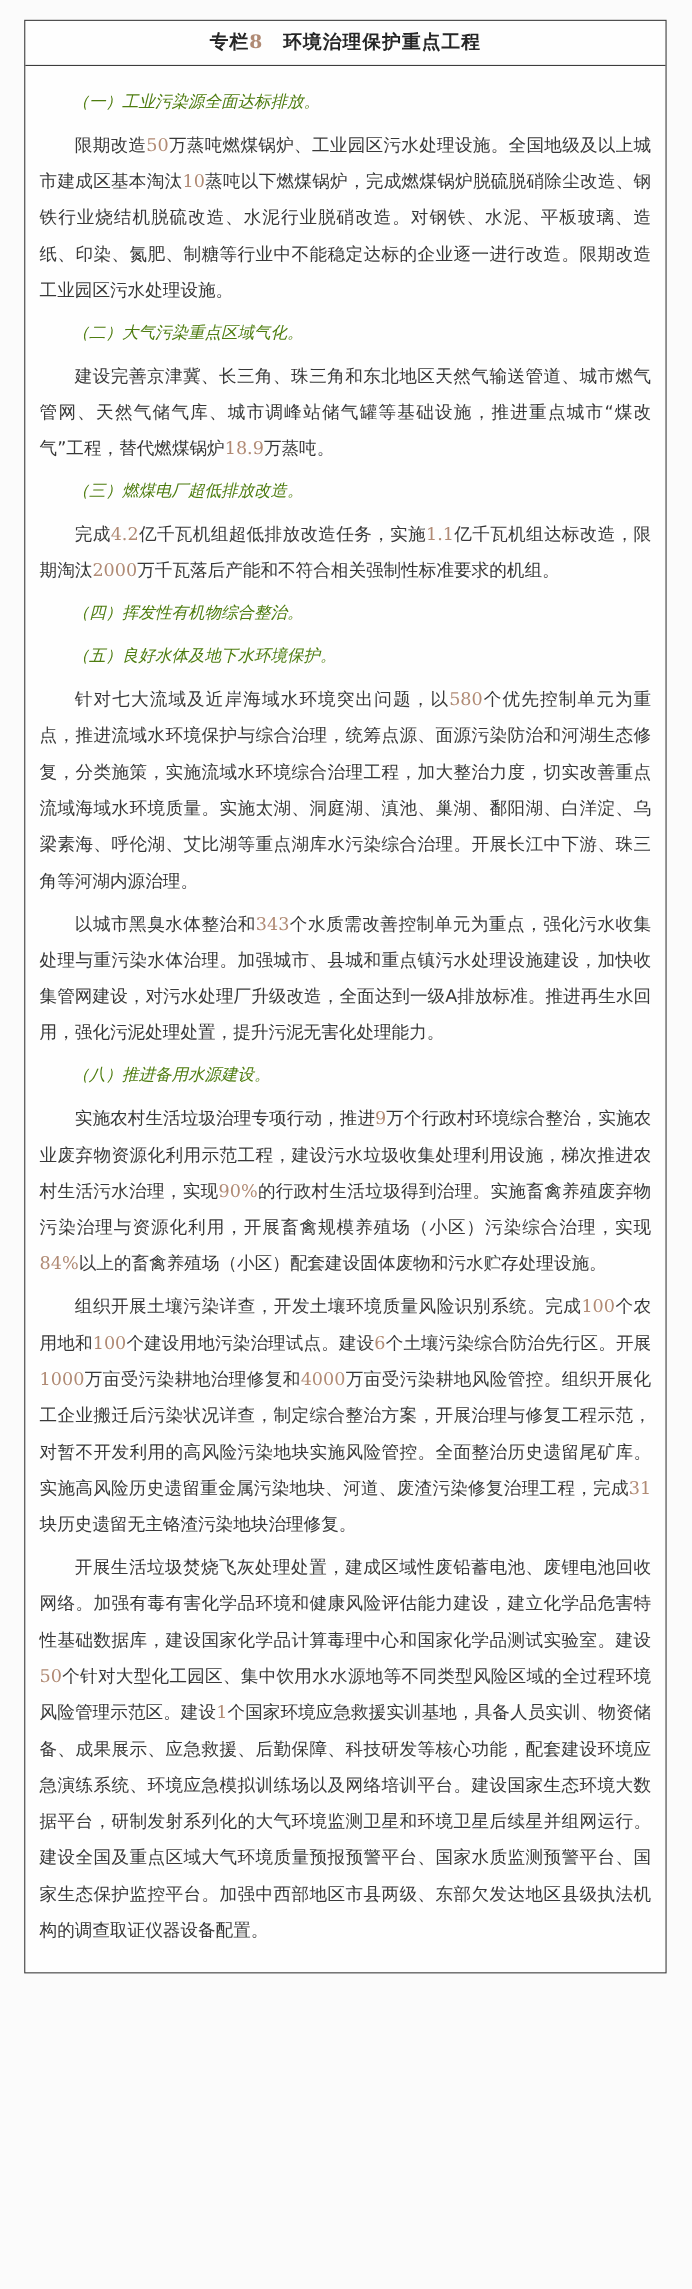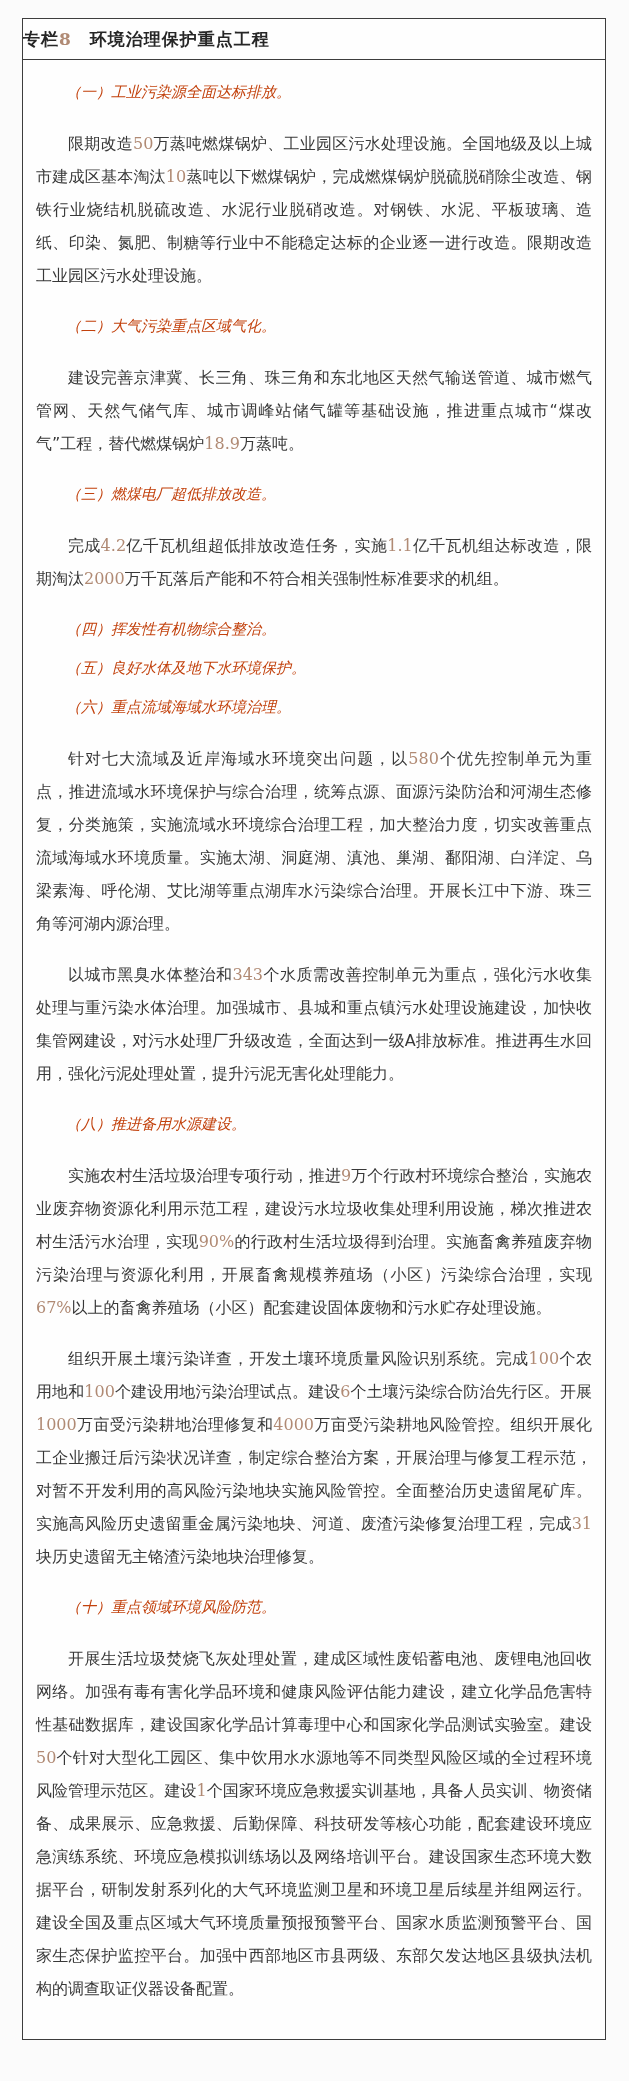--- a/index.html
+++ b/index.html
@@ -18,45 +18,45 @@
     left: 22px;
     top: 18px;
     width: 584px;
     border: 1px solid #3d3d3d;
     background: #fefefe;
     box-sizing: border-box;
   }
   .box-title {
     height: 40px;
     line-height: 40px;
-    text-align: left;
+    text-align: center;
     font-weight: bold;
     font-size: 17px;
     color: #262626;
     border-bottom: 1px solid #3d3d3d;
     letter-spacing: 1px;
   }
   .box-content {
     padding: 10px 13px 16px 13px;
   }
   .sec-heading {
     font-family: "DejaVu Serif", "Liberation Serif", serif;
     font-style: italic;
     font-size: 15px;
-    color: #c2410c;
+    color: #4d7c0f;
     text-indent: 2em;
     line-height: 33px;
     margin: 6px 0;
   }
   .sec-body {
     font-size: 16px;
     color: #383838;
     text-indent: 2em;
     line-height: 33px;
-    margin: 18px 0;
+    margin: 6px 0;
     text-align: justify;
   }
   .num {
     color: #b08a74;
     font-family: "DejaVu Serif", "Liberation Serif", serif;
   }
 </style>
 </head>
 <body>
 
@@ -69,27 +69,25 @@
   <div class="sec-heading">（二）大气污染重点区域气化。</div>
   <p class="sec-body">建设完善京津冀、长三角、珠三角和东北地区天然气输送管道、城市燃气管网、天然气储气库、城市调峰站储气罐等基础设施，推进重点城市“煤改气”工程，替代燃煤锅炉<span class="num">18.9</span>万蒸吨。</p>
 
   <div class="sec-heading">（三）燃煤电厂超低排放改造。</div>
   <p class="sec-body">完成<span class="num">4.2</span>亿千瓦机组超低排放改造任务，实施<span class="num">1.1</span>亿千瓦机组达标改造，限期淘汰<span class="num">2000</span>万千瓦落后产能和不符合相关强制性标准要求的机组。</p>
 
   <div class="sec-heading">（四）挥发性有机物综合整治。</div>
 
   <div class="sec-heading">（五）良好水体及地下水环境保护。</div>
 
-  <div class="sec-heading">（六）重点流域海域水环境治理。</div>
   <p class="sec-body">针对七大流域及近岸海域水环境突出问题，以<span class="num">580</span>个优先控制单元为重点，推进流域水环境保护与综合治理，统筹点源、面源污染防治和河湖生态修复，分类施策，实施流域水环境综合治理工程，加大整治力度，切实改善重点流域海域水环境质量。实施太湖、洞庭湖、滇池、巢湖、鄱阳湖、白洋淀、乌梁素海、呼伦湖、艾比湖等重点湖库水污染综合治理。开展长江中下游、珠三角等河湖内源治理。</p>
 
   <p class="sec-body">以城市黑臭水体整治和<span class="num">343</span>个水质需改善控制单元为重点，强化污水收集处理与重污染水体治理。加强城市、县城和重点镇污水处理设施建设，加快收集管网建设，对污水处理厂升级改造，全面达到一级A排放标准。推进再生水回用，强化污泥处理处置，提升污泥无害化处理能力。</p>
 
   <div class="sec-heading">（八）推进备用水源建设。</div>
-  <p class="sec-body">实施农村生活垃圾治理专项行动，推进<span class="num">9</span>万个行政村环境综合整治，实施农业废弃物资源化利用示范工程，建设污水垃圾收集处理利用设施，梯次推进农村生活污水治理，实现<span class="num">90%</span>的行政村生活垃圾得到治理。实施畜禽养殖废弃物污染治理与资源化利用，开展畜禽规模养殖场（小区）污染综合治理，实现<span class="num">67%</span>以上的畜禽养殖场（小区）配套建设固体废物和污水贮存处理设施。</p>
+  <p class="sec-body">实施农村生活垃圾治理专项行动，推进<span class="num">9</span>万个行政村环境综合整治，实施农业废弃物资源化利用示范工程，建设污水垃圾收集处理利用设施，梯次推进农村生活污水治理，实现<span class="num">90%</span>的行政村生活垃圾得到治理。实施畜禽养殖废弃物污染治理与资源化利用，开展畜禽规模养殖场（小区）污染综合治理，实现<span class="num">84%</span>以上的畜禽养殖场（小区）配套建设固体废物和污水贮存处理设施。</p>
 
   <p class="sec-body">组织开展土壤污染详查，开发土壤环境质量风险识别系统。完成<span class="num">100</span>个农用地和<span class="num">100</span>个建设用地污染治理试点。建设<span class="num">6</span>个土壤污染综合防治先行区。开展<span class="num">1000</span>万亩受污染耕地治理修复和<span class="num">4000</span>万亩受污染耕地风险管控。组织开展化工企业搬迁后污染状况详查，制定综合整治方案，开展治理与修复工程示范，对暂不开发利用的高风险污染地块实施风险管控。全面整治历史遗留尾矿库。实施高风险历史遗留重金属污染地块、河道、废渣污染修复治理工程，完成<span class="num">31</span>块历史遗留无主铬渣污染地块治理修复。</p>
 
-  <div class="sec-heading">（十）重点领域环境风险防范。</div>
   <p class="sec-body">开展生活垃圾焚烧飞灰处理处置，建成区域性废铅蓄电池、废锂电池回收网络。加强有毒有害化学品环境和健康风险评估能力建设，建立化学品危害特性基础数据库，建设国家化学品计算毒理中心和国家化学品测试实验室。建设<span class="num">50</span>个针对大型化工园区、集中饮用水水源地等不同类型风险区域的全过程环境风险管理示范区。建设<span class="num">1</span>个国家环境应急救援实训基地，具备人员实训、物资储备、成果展示、应急救援、后勤保障、科技研发等核心功能，配套建设环境应急演练系统、环境应急模拟训练场以及网络培训平台。建设国家生态环境大数据平台，研制发射系列化的大气环境监测卫星和环境卫星后续星并组网运行。建设全国及重点区域大气环境质量预报预警平台、国家水质监测预警平台、国家生态保护监控平台。加强中西部地区市县两级、东部欠发达地区县级执法机构的调查取证仪器设备配置。</p>
 
 </div>
 </div>
 
 </body></html>

